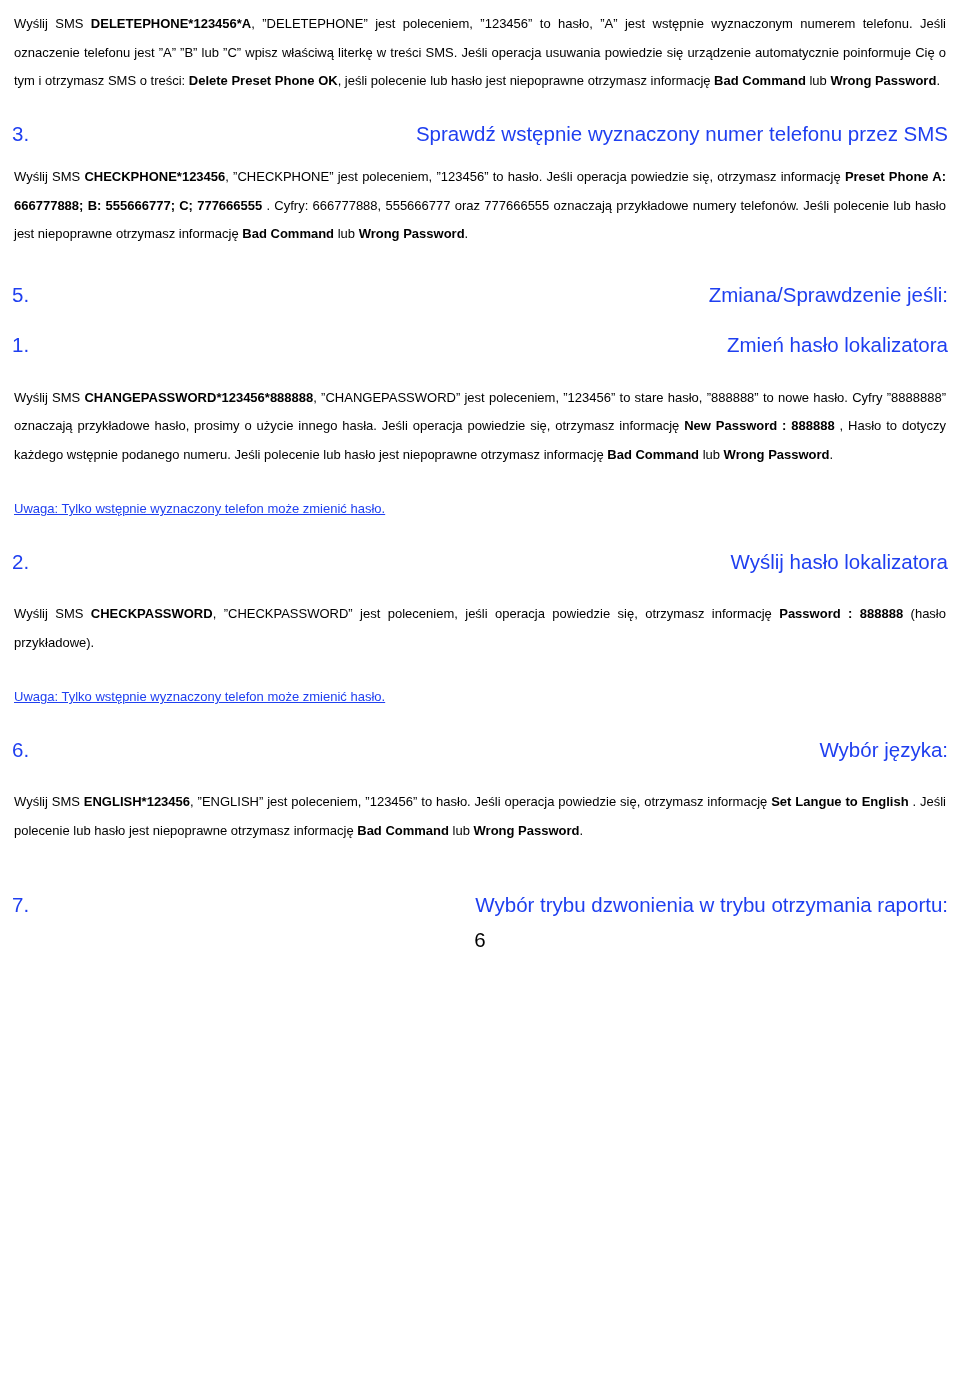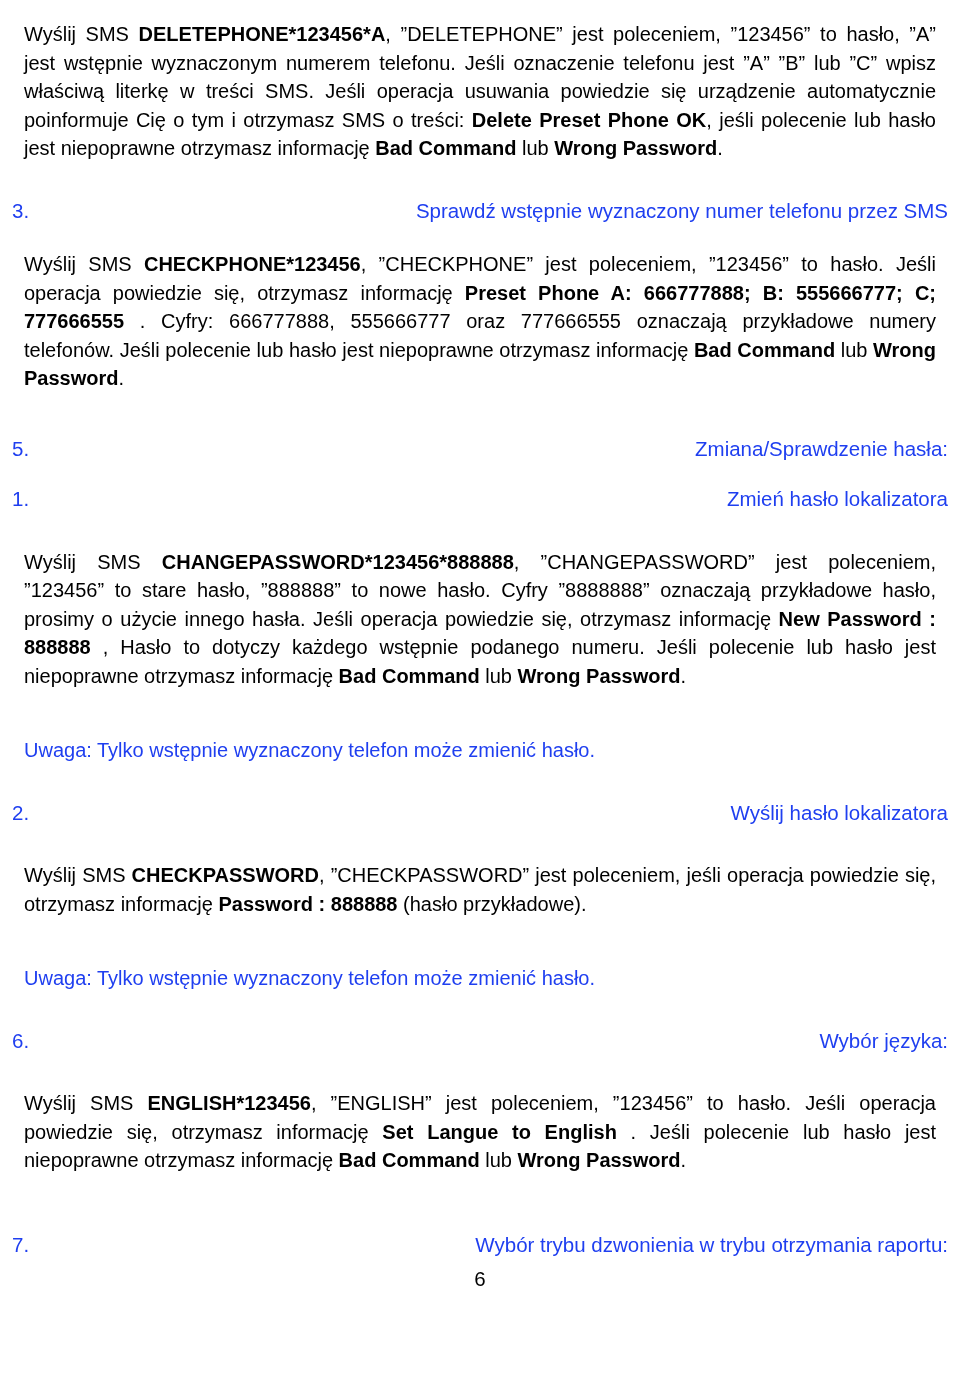--- a/index.html
+++ b/index.html
@@ -13,28 +13,29 @@
     color: #000000;
   }
   .page {
     width: 960px;
     min-height: 1373px;
     box-sizing: border-box;
     padding: 8px 12px 0 12px;
     position: relative;
   }
   p {
-    margin: 12px;
-    font-size: 20px;
+    margin: 2px;
+    font-size: 13px;
     line-height: 28.5px;
     text-align: justify;
     text-justify: inter-word;
   }
   .blue {
     color: #1f3ff0;
+    text-decoration: underline;
   }
   .bold {
     font-weight: bold;
   }
   .spacer-sm { height: 13px; }
   .spacer-md { height: 22px; }
   .spacer-lg { height: 30px; }
   .listline {
     display: flex;
     align-items: flex-start;
@@ -72,21 +73,21 @@
   </div>
 
   <div class="spacer-sm"></div>
 
   <p><span>Wyślij SMS </span><span class="bold">CHECKPHONE*123456</span><span>, ”CHECKPHONE” jest poleceniem, ”123456” to hasło. Jeśli operacja powiedzie się, otrzymasz informację </span><span class="bold">Preset Phone A: 666777888; B: 555666777; C; 777666555</span><span> . Cyfry: 666777888, 555666777 oraz 777666555 oznaczają przykładowe numery telefonów. Jeśli polecenie lub hasło jest niepoprawne otrzymasz informację </span><span class="bold">Bad Command</span><span> lub </span><span class="bold">Wrong Password</span><span>.</span></p>
 
   <div class="spacer-lg"></div>
 
   <div class="listline">
     <span class="num">5.</span>
-    <span class="txt">Zmiana/Sprawdzenie hasła:</span>
+    <span class="txt">Zmiana/Sprawdzenie jeśli:</span>
   </div>
 
   <div class="spacer-md"></div>
 
   <div class="listline">
     <span class="num">1.</span>
     <span class="txt">Zmień hasło lokalizatora</span>
   </div>
 
   <div class="spacer-md"></div>

